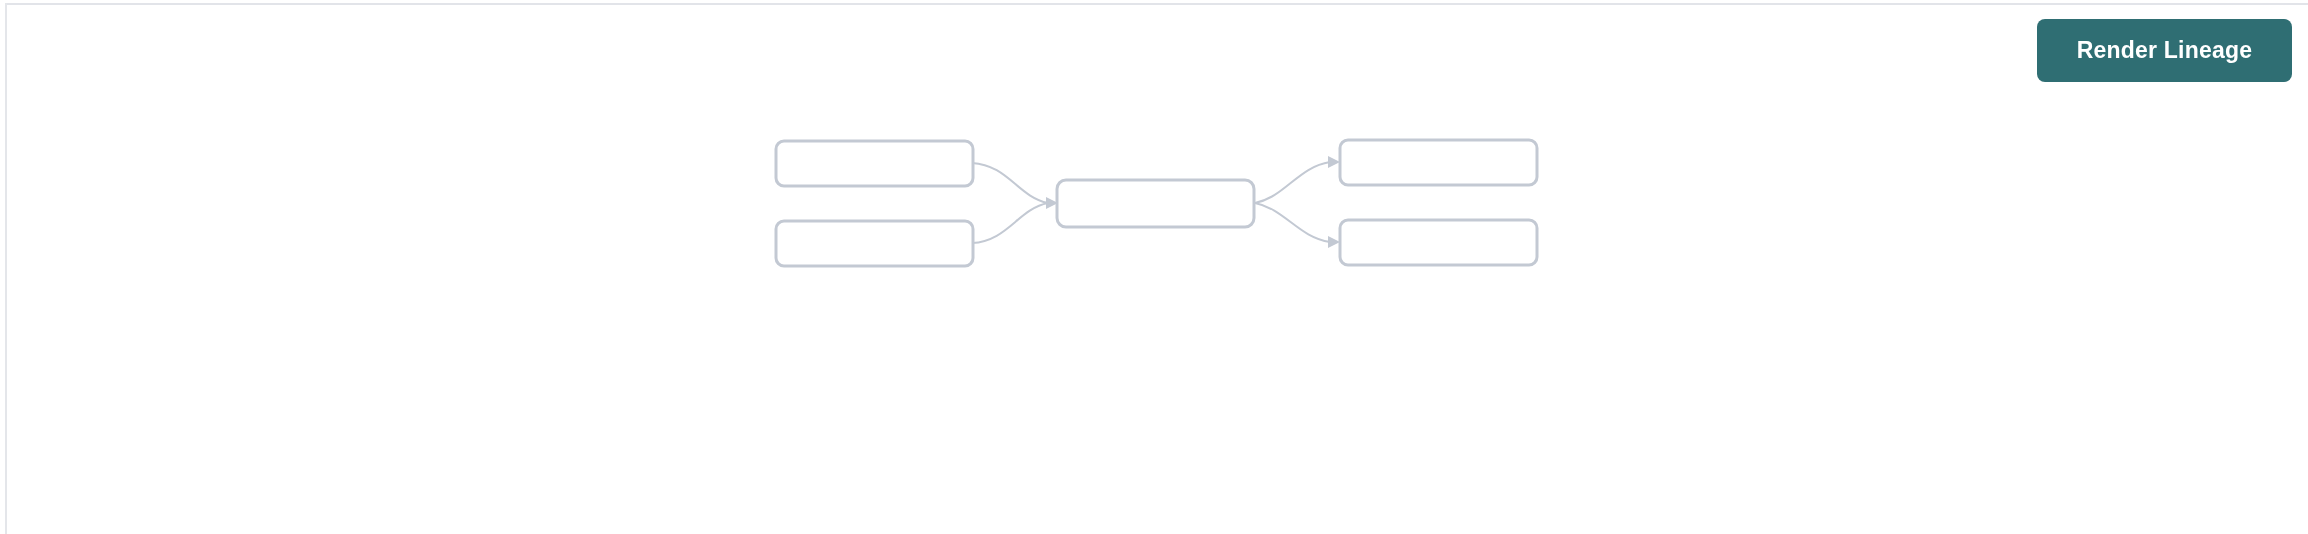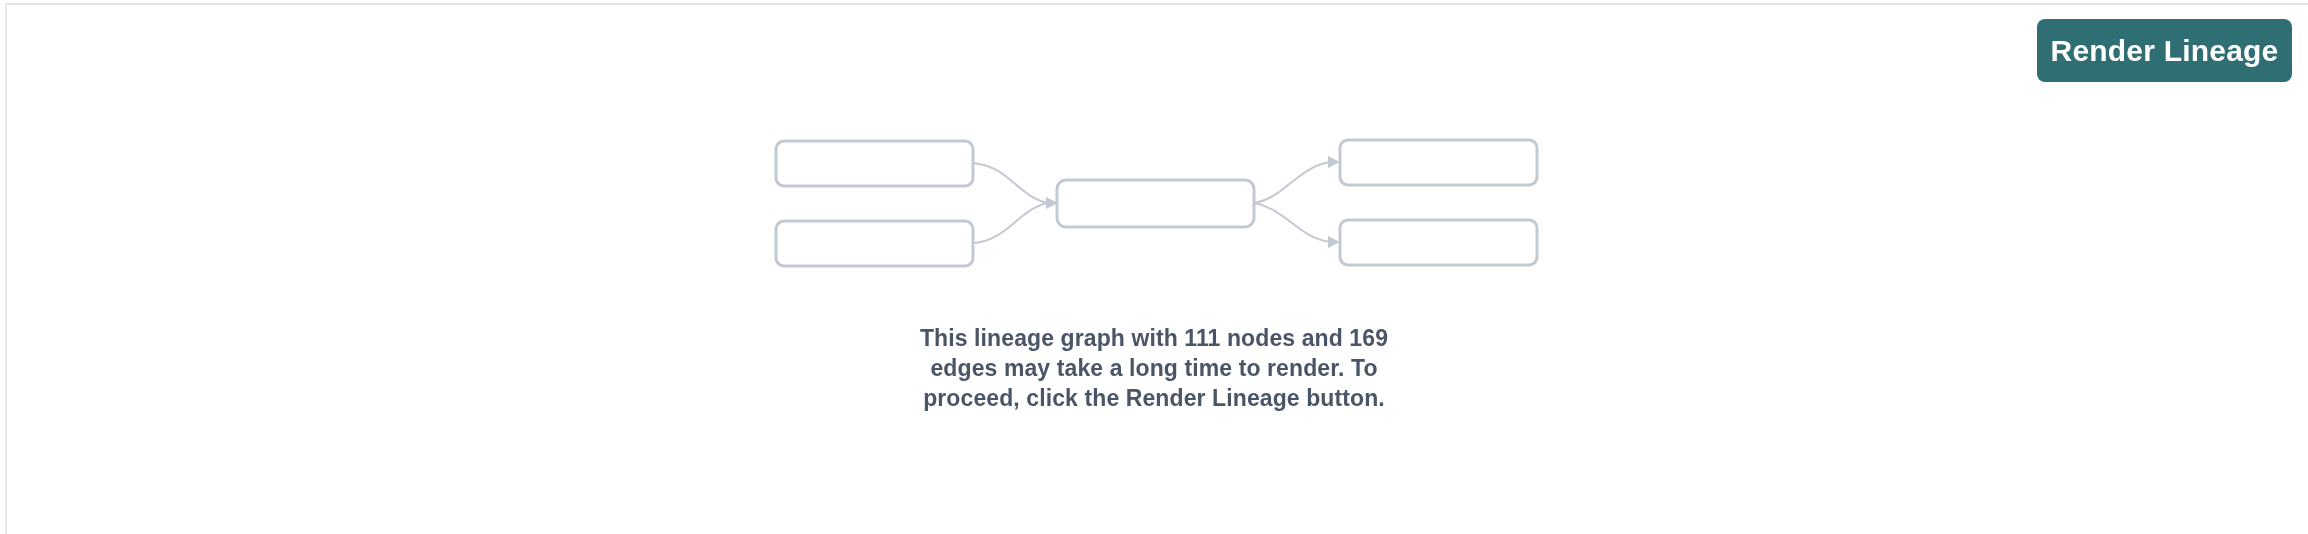--- a/index.html
+++ b/index.html
@@ -44,21 +44,21 @@
     position: absolute;
     left: 2037px;
     top: 19px;
     width: 255px;
     height: 63px;
     border: none;
     border-radius: 8px;
     background: #2f6e73;
     color: #ffffff;
     font-family: "Liberation Sans", sans-serif;
-    font-size: 30px;
+    font-size: 23px;
     font-weight: bold;
     letter-spacing: 0.2px;
     cursor: pointer;
     display: flex;
     align-items: center;
     justify-content: center;
     padding: 0;
     line-height: 1;
   }
 
@@ -135,17 +135,14 @@
       <rect class="node-box" x="16" y="16" width="197" height="45" rx="8" ry="8"></rect>
       <rect class="node-box" x="16" y="96" width="197" height="45" rx="8" ry="8"></rect>
 
       <rect class="node-box" x="297" y="55" width="197" height="47" rx="9" ry="9"></rect>
 
       <rect class="node-box" x="580" y="15" width="197" height="45" rx="8" ry="8"></rect>
       <rect class="node-box" x="580" y="95" width="197" height="45" rx="8" ry="8"></rect>
     </svg>
   </div>
 
-  <div class="message">
-    <span class="message-inner">This lineage graph with 111 nodes and 169 edges may take a long time to render. To proceed, click the Render Lineage button.</span>
-  </div>
 
 </div>
 
 </body></html>

